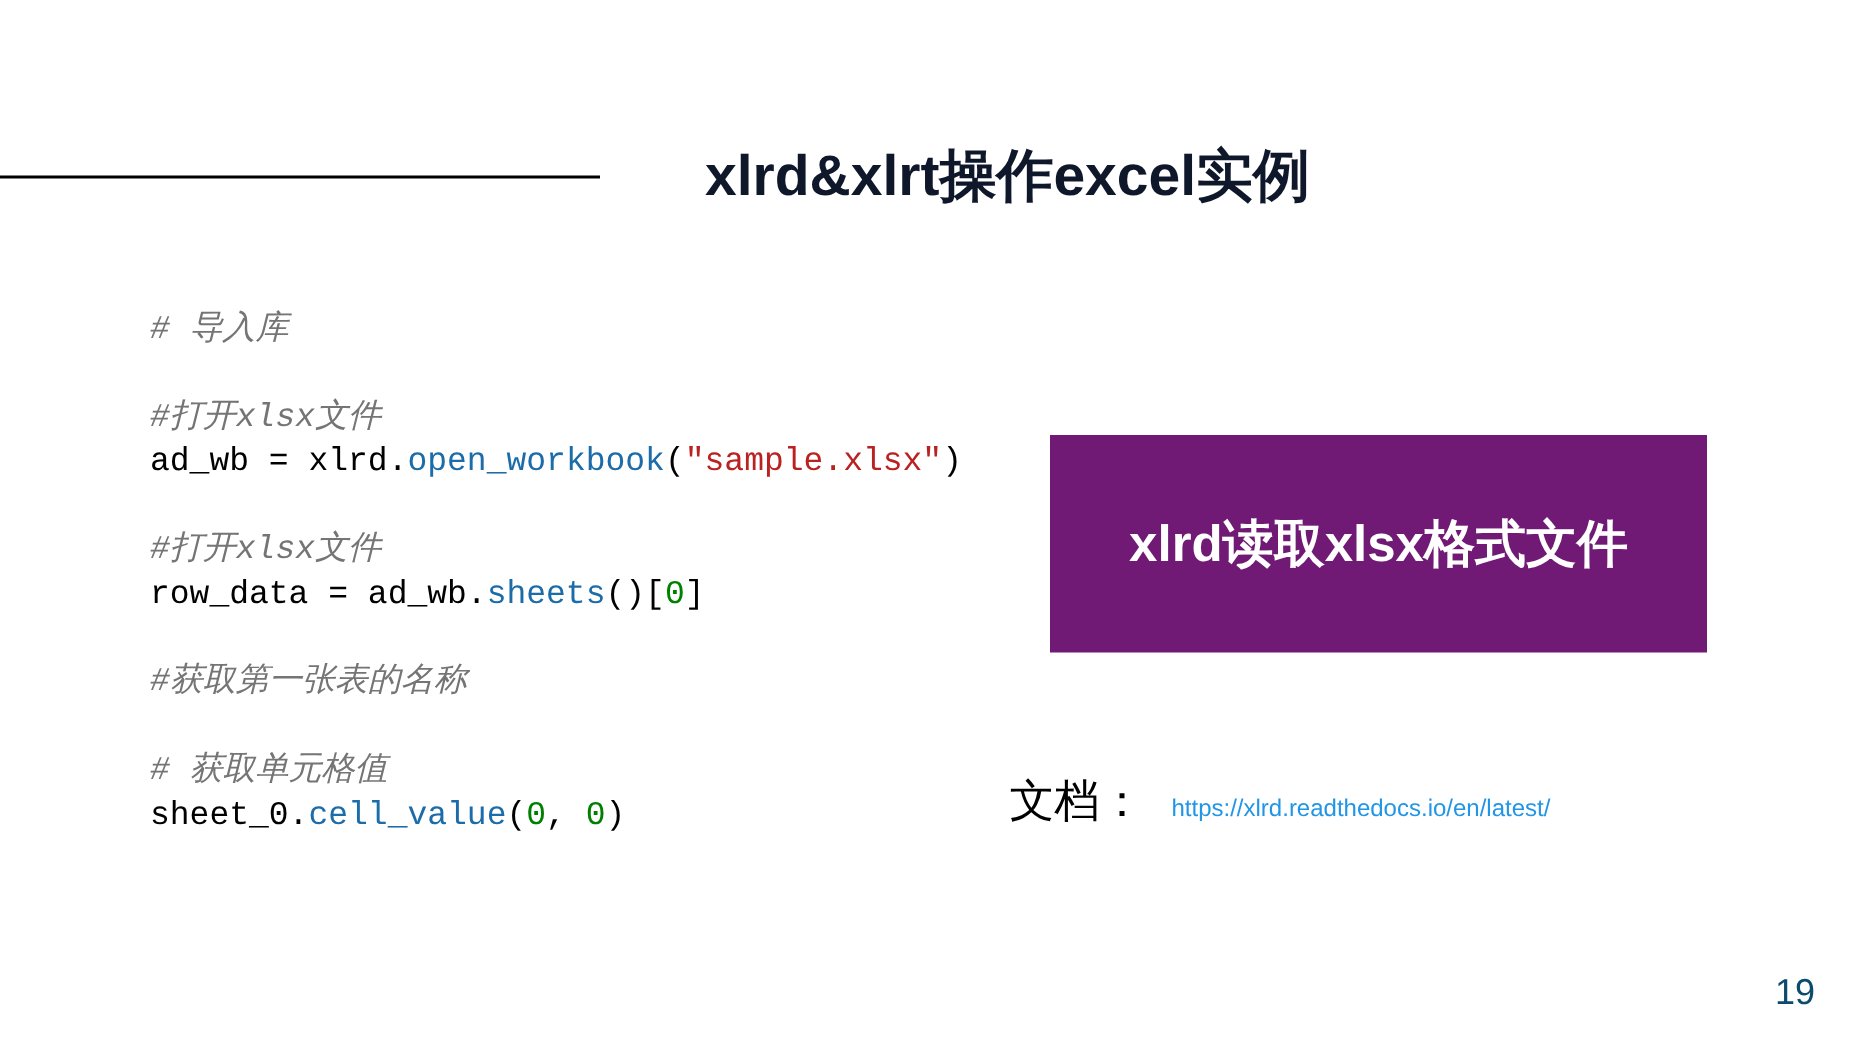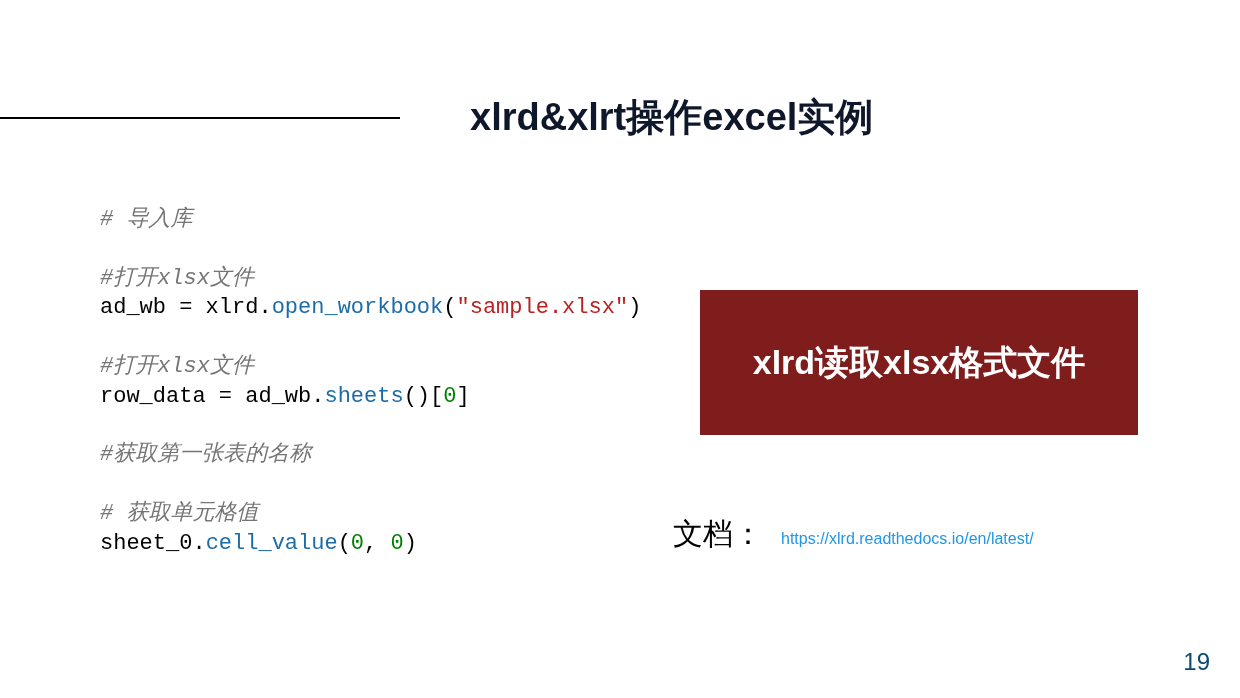--- a/index.html
+++ b/index.html
@@ -64,21 +64,21 @@
     .code-line {
       white-space: pre;
       min-height: 29px;
     }
     .black-box {
       position: absolute;
       left: 700px;
       top: 290px;
       width: 438px;
       height: 145px;
-      background: #7f1d1d;
+      background: #701a75;
       display: flex;
       align-items: center;
       justify-content: center;
     }
     .black-box-text {
       color: #fff;
       font-size: 34px;
       font-weight: bold;
     }
     .doc-line {

